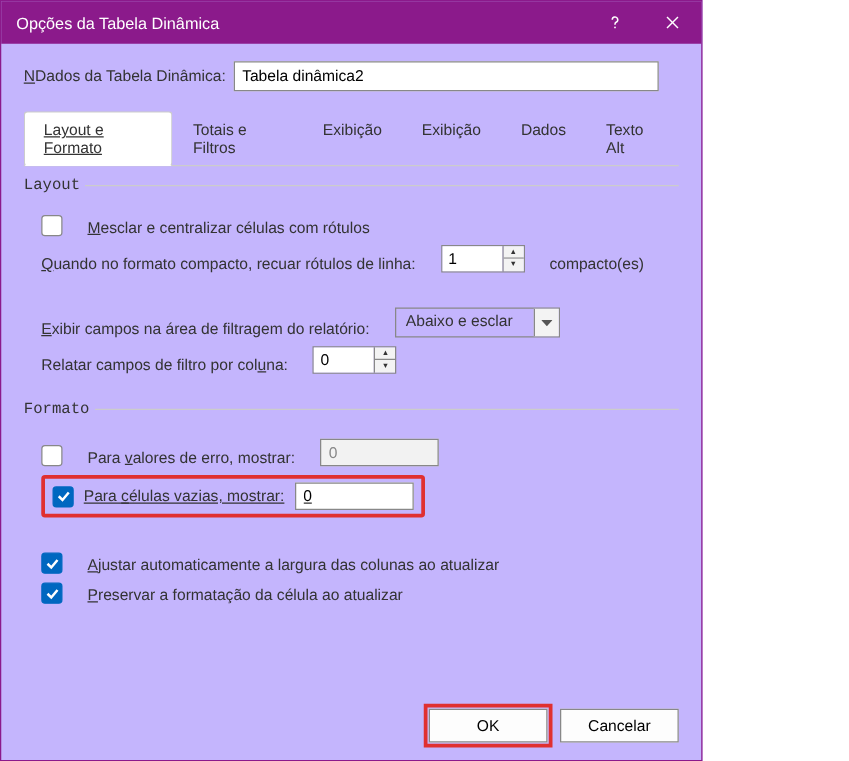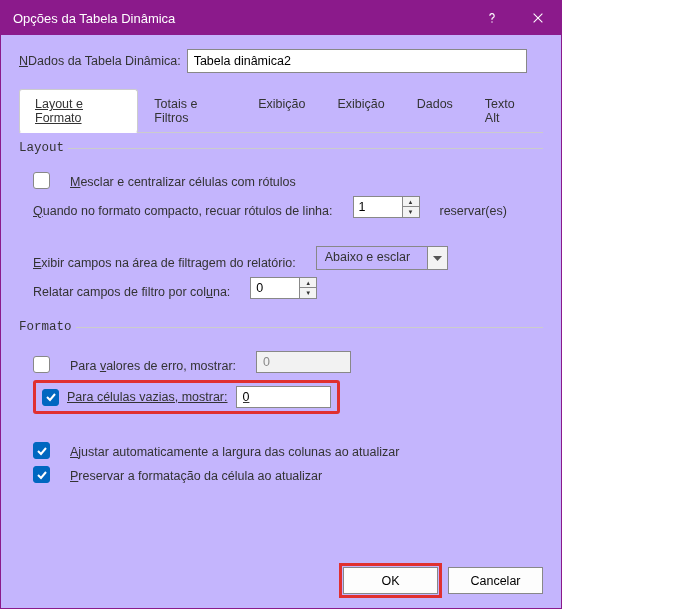--- a/index.html
+++ b/index.html
@@ -86,21 +86,21 @@
 
       <div class="row">
         <label><span class="underline-letter">Q</span><span>uando no formato compacto, recuar rótulos de linha:</span></label>
         <span class="spinwrap">
           <input value="1" style="">
           <span class="spinbtns">
             <span class="spinbtn">▲</span>
             <span class="spinbtn">▼</span>
           </span>
         </span>
-        <span>reservar(es)</span>
+        <span>compacto(es)</span>
       </div>
 
       <div style="height:14px"></div>
 
       <div class="row">
         <label><span class="underline-letter">E</span><span>xibir campos na área de filtragem do relatório:</span></label>
         <span class="selectwrap">
           <span class="sval">Abaixo e esclar</span>
           <span class="sbtn">
               <svg width="9" height="5" viewBox="0 0 9 5">

